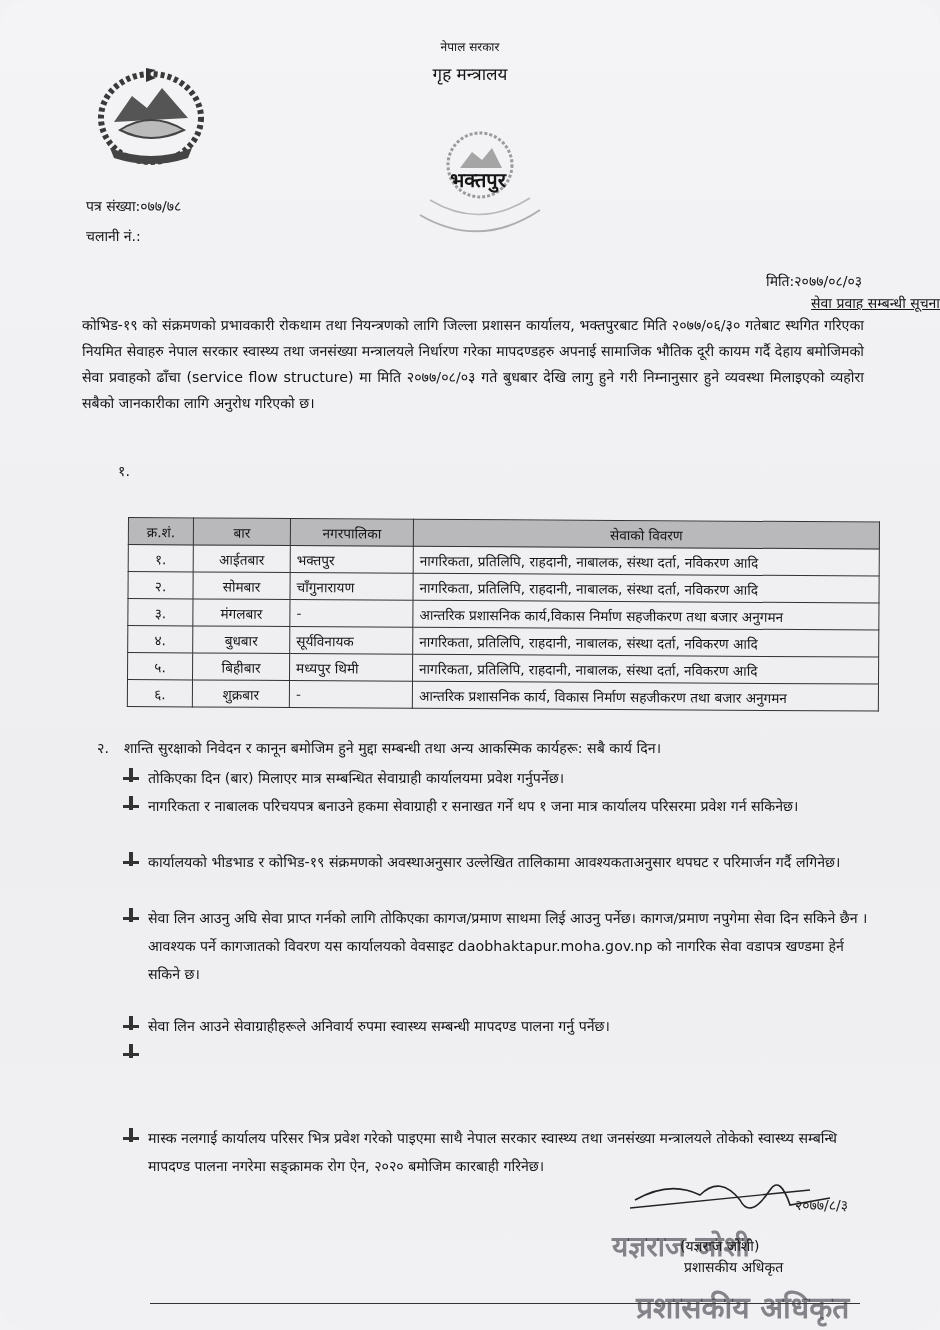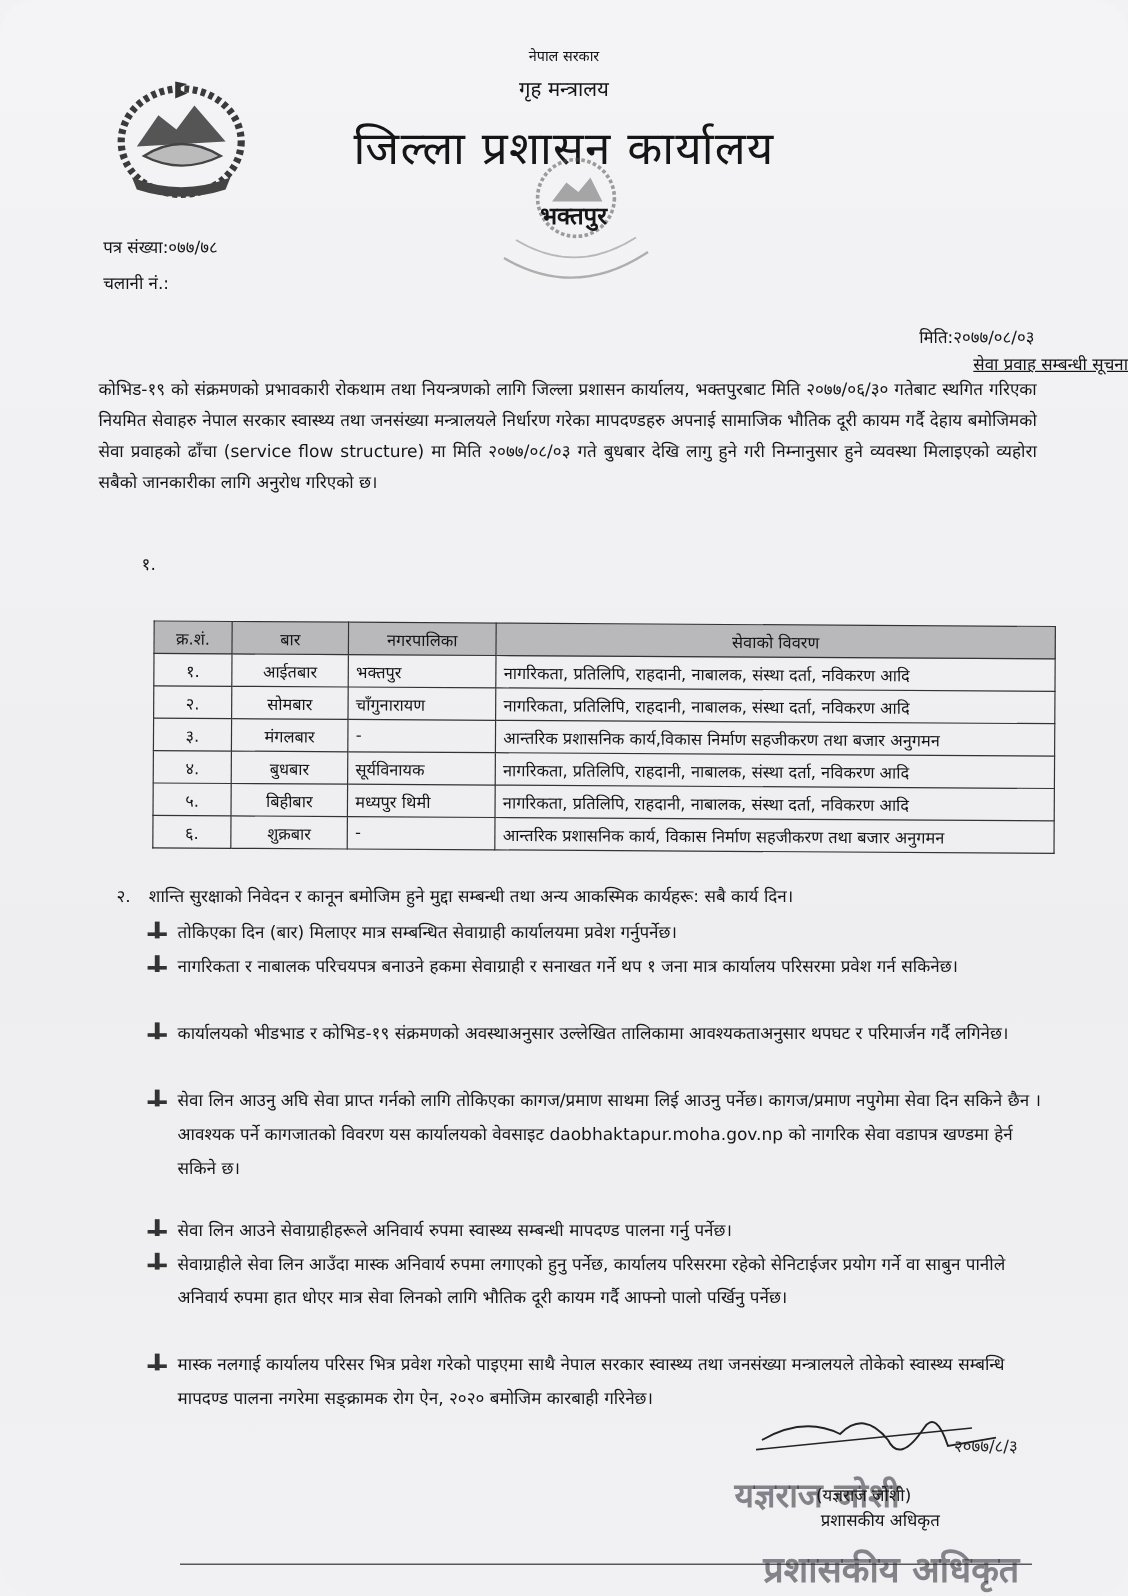--- a/index.html
+++ b/index.html
@@ -60,21 +60,20 @@
   <svg class="emblem" viewBox="0 0 118 110">
     <ellipse cx="59" cy="58" rx="50" ry="44" fill="none" stroke="#3a3a3a" stroke-width="6" stroke-dasharray="4 3"></ellipse>
     <path d="M22 62 L40 36 L55 48 L70 28 L96 58 Z" fill="#555"></path>
     <path d="M28 70 Q59 50 92 70 Q59 86 28 70 Z" fill="#bbb" stroke="#444" stroke-width="2"></path>
     <path d="M54 8 L54 22 L64 18 L56 14 L64 10 Z" fill="#333"></path>
     <path d="M18 88 Q59 104 100 88 L96 98 Q59 110 22 98 Z" fill="#444"></path>
   </svg>
 
   <div class="hdr-small" id="gov">नेपाल सरकार</div>
   <div class="hdr-small" id="ministry">गृह मन्त्रालय</div>
-  <div class="hdr-small" id="office">जिल्ला प्रशासन कार्यालय</div>
 
   <svg class="stamp" viewBox="0 0 160 130">
     <circle cx="80" cy="45" r="32" fill="none" stroke="#555" stroke-width="3" stroke-dasharray="3 2"></circle>
     <path d="M60 48 L72 32 L82 40 L92 28 L102 48 Z" fill="#666"></path>
     <path d="M20 95 Q80 130 140 90" fill="none" stroke="#777" stroke-width="2"></path>
     <path d="M30 80 Q80 110 130 78" fill="none" stroke="#888" stroke-width="1.5"></path>
   </svg>
   <div class="hdr-small" id="district">भक्तपुर</div>
 
   <div class="meta" id="ref">पत्र संख्या:०७७/७८</div>
@@ -171,21 +170,20 @@
         <rect x="7" y="1" width="4" height="14" fill="#333"></rect>
         <rect x="1" y="10" width="16" height="3" fill="#333"></rect>
       </svg>
     <span>सेवा लिन आउने सेवाग्राहीहरूले अनिवार्य रुपमा स्वास्थ्य सम्बन्धी मापदण्ड पालना गर्नु पर्नेछ।</span>
   </div>
   <div class="bullet" id="b5">
     <svg class="ico" viewBox="0 0 18 18">
         <rect x="7" y="1" width="4" height="14" fill="#333"></rect>
         <rect x="1" y="10" width="16" height="3" fill="#333"></rect>
       </svg>
-    <span>सेवाग्राहीले सेवा लिन आउँदा मास्क अनिवार्य रुपमा लगाएको हुनु पर्नेछ, कार्यालय परिसरमा रहेको सेनिटाईजर प्रयोग गर्ने वा साबुन पानीले अनिवार्य रुपमा हात धोएर मात्र सेवा लिनको लागि भौतिक दूरी कायम गर्दै आफ्नो पालो पर्खिनु पर्नेछ।</span>
   </div>
   <div class="bullet" id="b6">
     <svg class="ico" viewBox="0 0 18 18">
         <rect x="7" y="1" width="4" height="14" fill="#333"></rect>
         <rect x="1" y="10" width="16" height="3" fill="#333"></rect>
       </svg>
     <span>मास्क नलगाई कार्यालय परिसर भित्र प्रवेश गरेको पाइएमा साथै नेपाल सरकार स्वास्थ्य तथा जनसंख्या मन्त्रालयले तोकेको स्वास्थ्य सम्बन्धि मापदण्ड पालना नगरेमा सङ्क्रामक रोग ऐन, २०२० बमोजिम कारबाही गरिनेछ।</span>
   </div>
 
   <svg class="sig" viewBox="0 0 230 60">

